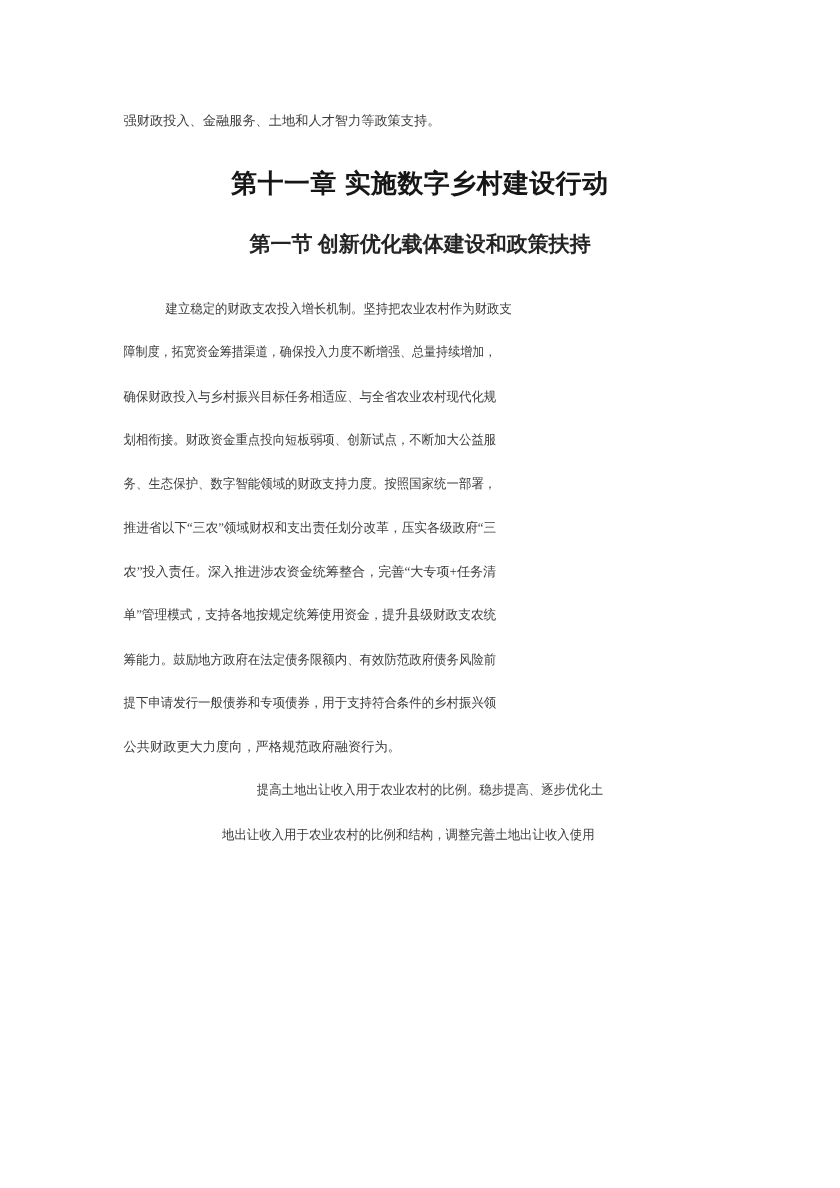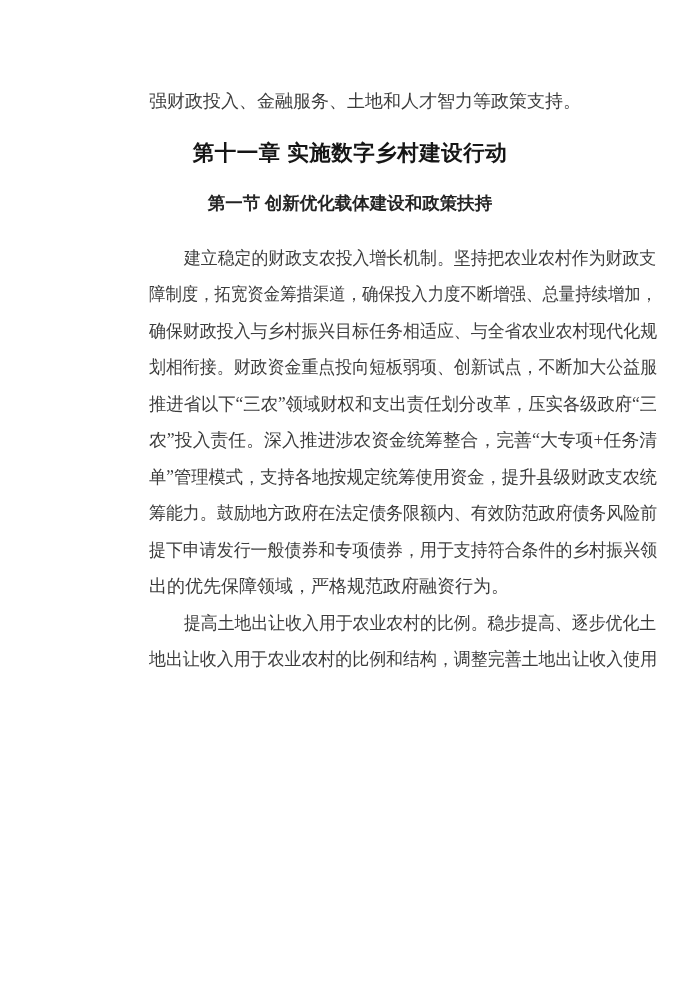--- a/index.html
+++ b/index.html
@@ -22,24 +22,23 @@
   }
   .textblock {
     position: absolute;
     left: 103px; top: 0;
     width: 494px;
   }
   .para { margin: 0; padding: 0; }
   .line {
     height: 36.5px;
     line-height: 36.5px;
-    font-size: 18px;
+    font-size: 11px;
     color: var(--body-text);
     overflow: visible;
-    margin-left: 46px;
   }
   .line.indent { padding-left: 35px; }
   .line-text {
     display: inline-block;
     white-space: nowrap;
     transform-origin: 0 50%;
   }
   .chapter-heading {
     margin-top: 15px;
     height: 36.5px;
@@ -78,26 +77,27 @@
     <div class="chapter-heading">第十一章 实施数字乡村建设行动</div>
 
 
     <div class="section-heading">第一节 创新优化载体建设和政策扶持</div>
 
     <div class="para para-fiscal">
         <div class="line indent fill"><span class="line-text" style="transform: scaleX(0.936735);">建立稳定的财政支农投入增长机制。坚持把农业农村作为财政支</span></div>
         <div class="line fill"><span class="line-text" style="transform: scaleX(0.910599);">障制度，拓宽资金筹措渠道，确保投入力度不断增强、总量持续增加，</span></div>
         <div class="line fill"><span class="line-text" style="transform: scaleX(0.940952);">确保财政投入与乡村振兴目标任务相适应、与全省农业农村现代化规</span></div>
         <div class="line fill"><span class="line-text" style="transform: scaleX(0.940952);">划相衔接。财政资金重点投向短板弱项、创新试点，不断加大公益服</span></div>
+        <div class="line fill"><span class="line-text" style="transform: scaleX(0.940952);">务、生态保护、数字智能领域的财政支持力度。按照国家统一部署，</span></div>
         <div class="line fill"><span class="line-text" style="transform: scaleX(0.962377);">推进省以下“三农”领域财权和支出责任划分改革，压实各级政府“三</span></div>
         <div class="line fill"><span class="line-text" style="transform: scaleX(0.992155);">农”投入责任。深入推进涉农资金统筹整合，完善“大专项+任务清</span></div>
         <div class="line fill"><span class="line-text" style="transform: scaleX(0.9587);">单”管理模式，支持各地按规定统筹使用资金，提升县级财政支农统</span></div>
         <div class="line fill"><span class="line-text" style="transform: scaleX(0.940952);">筹能力。鼓励地方政府在法定债务限额内、有效防范政府债务风险前</span></div>
         <div class="line fill"><span class="line-text" style="transform: scaleX(0.940952);">提下申请发行一般债券和专项债券，用于支持符合条件的乡村振兴领</span></div>
-        <div class="line"><span class="line-text">出的优先保障领域，严格规范政府融资行为。</span></div>
+        <div class="line"><span class="line-text">公共财政更大力度向，严格规范政府融资行为。</span></div>
       </div>
 
     <div class="para para-land">
         <div class="line indent fill"><span class="line-text" style="transform: scaleX(0.936735);">提高土地出让收入用于农业农村的比例。稳步提高、逐步优化土</span></div>
         <div class="line fill"><span class="line-text" style="transform: scaleX(0.940952);">地出让收入用于农业农村的比例和结构，调整完善土地出让收入使用</span></div>
       </div>
 
   </div>
 </div>
 

